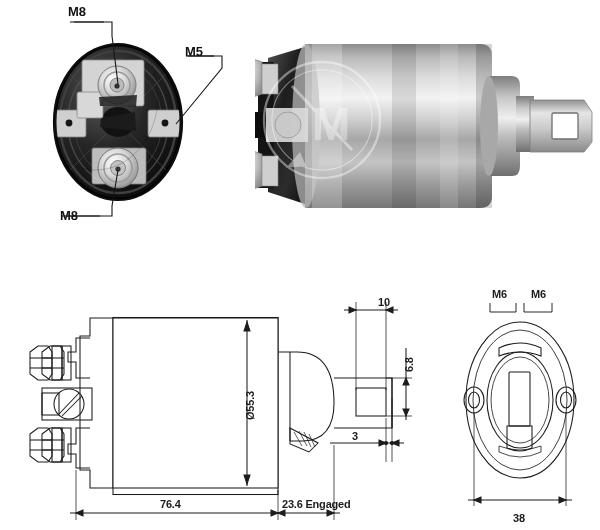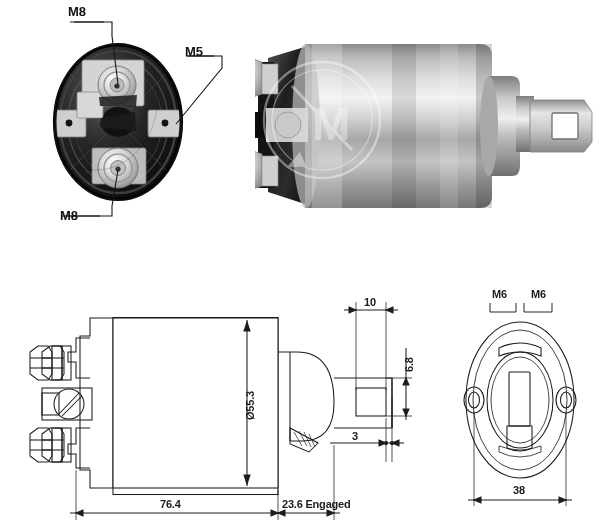--- a/index.html
+++ b/index.html
@@ -371,25 +371,25 @@
       </g>
     </g>
   </svg>
 
   <div class="lbl dim-lbl vert" style="left:244px;top:420px;">Ø55.3</div>
 
   <div class="lbl dim-lbl" style="left:160px;top:498px;">76.4</div>
 
   <div class="lbl dim-lbl" style="left:282px;top:498px;">23.6 Engaged</div>
 
-  <div class="lbl dim-lbl" style="left:364px;top:296px;text-align:center;">10</div>
+  <div class="lbl dim-lbl" style="left:378px;top:296px;text-align:center;">10</div>
 
   <div class="lbl dim-lbl vert" style="left:403px;top:372px;">6.8</div>
 
   <div class="lbl dim-lbl" style="left:352px;top:430px;">3</div>
 
   <div class="lbl dim-lbl" style="left:492px;top:288px;">M6</div>
 
   <div class="lbl dim-lbl" style="left:531px;top:288px;">M6</div>
 
-  <div class="lbl dim-lbl" style="left:513px;top:484px;">38</div>
+  <div class="lbl dim-lbl" style="left:513px;top:512px;">38</div>
 
 </div>
 
 </body></html>

